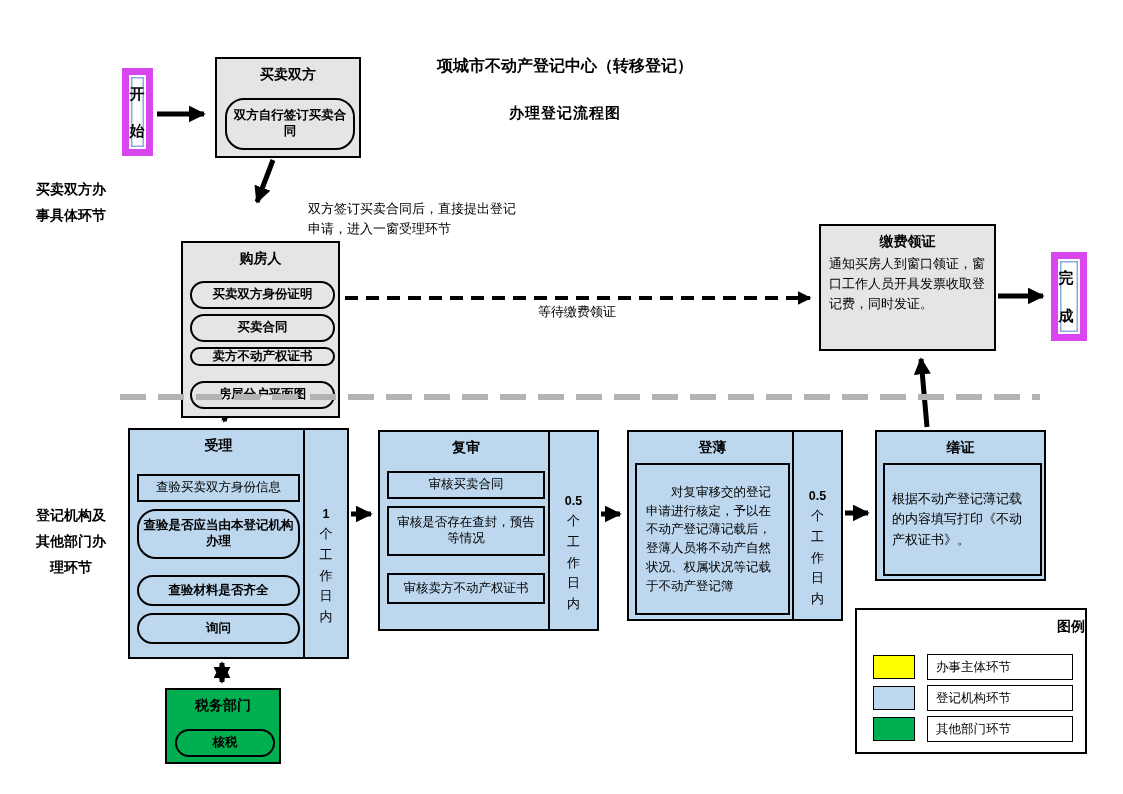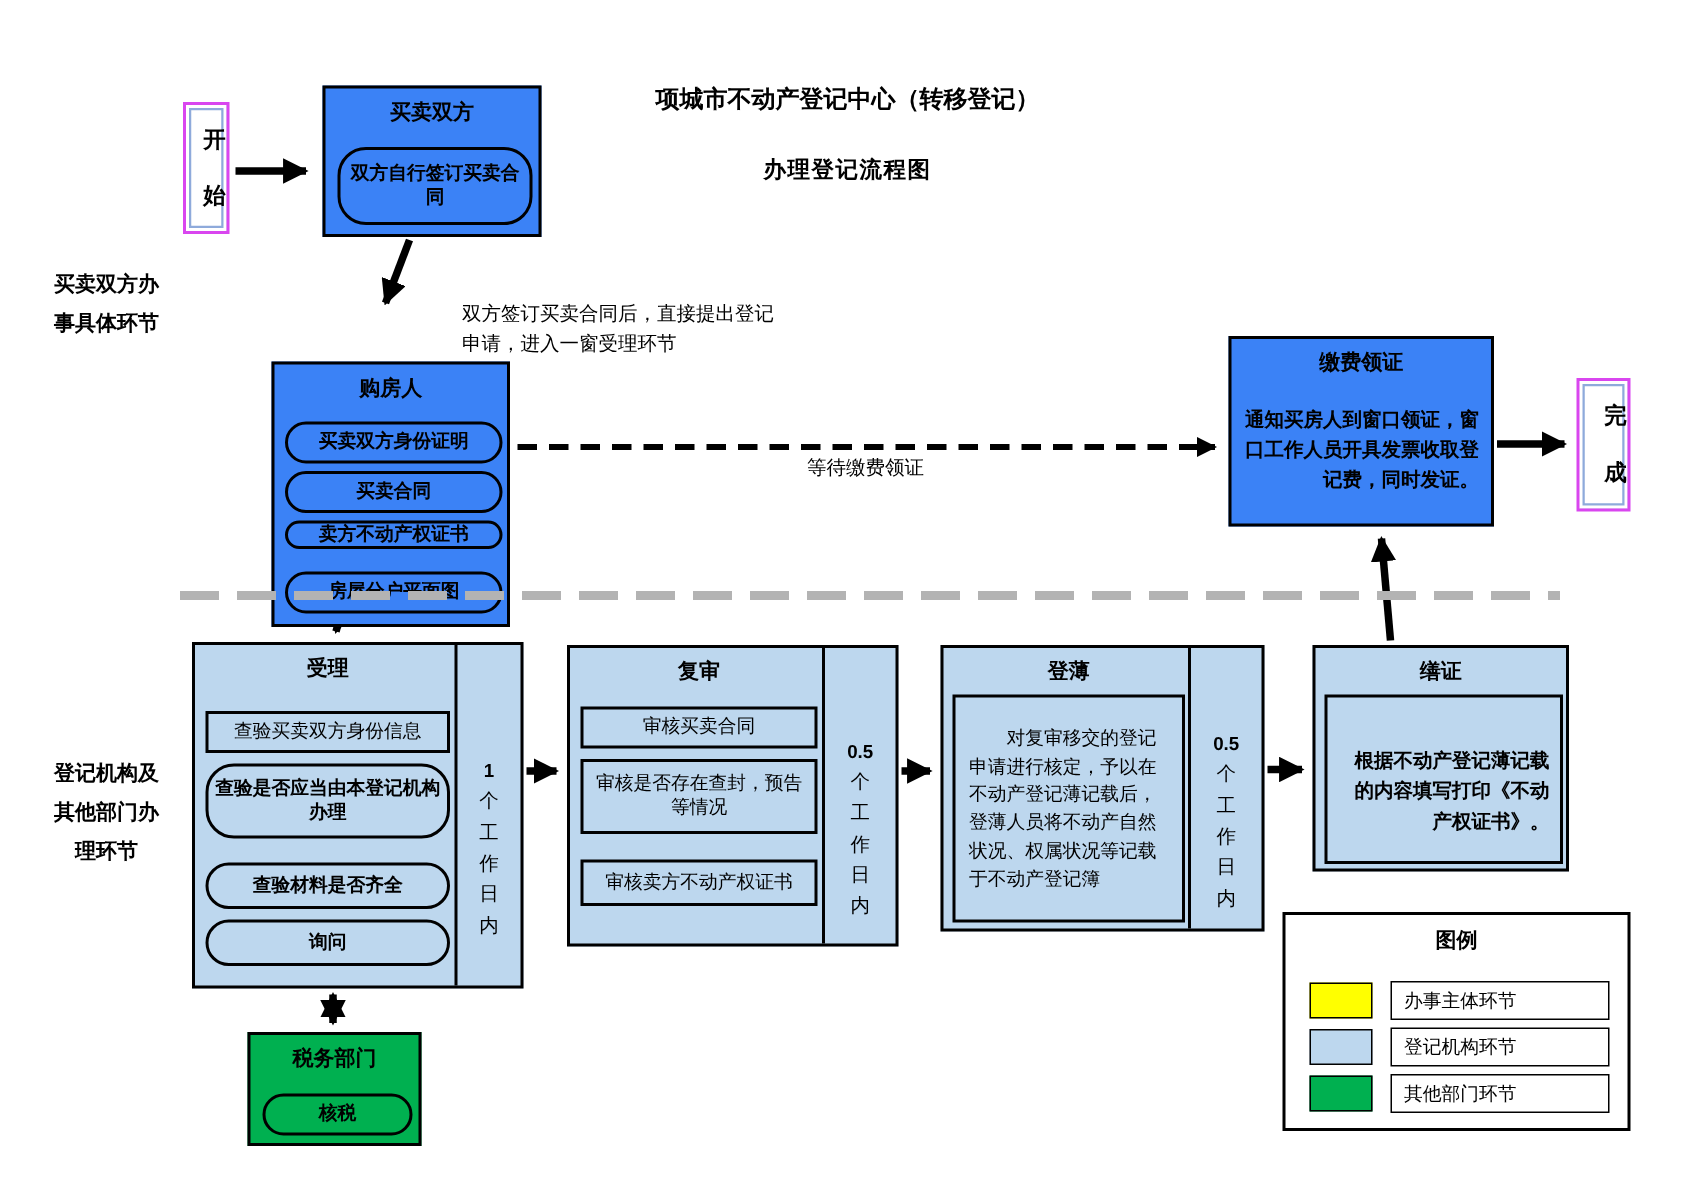--- a/index.html
+++ b/index.html
@@ -6,56 +6,56 @@
   html,body { background:#ffffff; }
   body { font-family:"Liberation Sans","DejaVu Sans",sans-serif; color:#000; }
   .canvas { position:relative; width:1123px; height:794px; background:#fff; overflow:hidden; }
   .abs { position:absolute; }
   svg.arrows { position:absolute; left:0; top:0; pointer-events:none; }
 
   .main-title { position:absolute; left:370px; top:56px; width:390px; text-align:center; }
   .main-title .t1 { font-weight:bold; font-size:16px; }
   .main-title .t2 { font-weight:bold; font-size:15px; margin-top:27px; letter-spacing:1px; }
 
-  .terminal { background:#fff; border:2px solid #d946ef;
+  .terminal { background:#fff; border:7px solid #d946ef;
               box-shadow: inset 0 0 0 2px #fff, inset 0 0 0 3.5px #8EAADB;
-              display:flex; align-items:center; justify-content:flex-end; }
+              display:flex; align-items:center; justify-content:flex-start; }
   .terminal-label { width:16px; word-break:break-all; text-align:center;
                     font-weight:bold; font-size:15px; line-height:2.5; }
 
   .node { border:2px solid #000; }
-  .bg-yellow { background:#3b82f6; }
+  .bg-yellow { background:#e5e5e5; }
   .bg-blue   { background:#BDD7EE; }
   .bg-green  { background:#00B050; }
   .node-title { font-weight:bold; font-size:14px; text-align:center; padding-top:7px; }
 
   .item { position:absolute; border:2px solid #000; display:flex; align-items:center;
           justify-content:center; text-align:center; font-size:12.5px; line-height:1.25;
           padding:1px 3px; }
   .bold { font-weight:bold;border-radius:19px; }
 
   .dur-col { position:absolute; right:0; top:0; bottom:0; border-left:2px solid #000;
              display:flex; align-items:center; justify-content:center; }
   .dur-num  { font-weight:bold; white-space:nowrap; font-size:12.5px; line-height:1.6; text-align:center;margin-top:45px; }
   .dur-unit { width:18px; word-break:break-all; font-size:13px; line-height:1.6;
               margin:0 auto; text-align:center; }
 
-  .body-center { font-size:13px; font-weight:bold; line-height:1.55; text-align:right; padding:3px 8px;margin-top:16px; }
+  .body-center { font-size:13px; font-weight:normal; line-height:1.55; text-align:left; padding:3px 8px; }
   .body-left   { font-size:12.5px; line-height:1.5; text-align:left; padding:3px 6px; text-indent:2em; }
 
   .annotation { position:absolute; font-size:13px; line-height:1.55;margin-top:36px; }
   .side-label { position:absolute; font-weight:bold; font-size:14px; width:74px;
                 line-height:1.85; text-align:center; }
 
   .divider { position:absolute; left:120px; top:394px; width:920px; height:6px;
              background:repeating-linear-gradient(90deg,#B3B3B3 0 26px,transparent 26px 38px); }
 
   .legend { position:absolute; left:855px; top:608px; width:232px; height:146px;
             background:#fff; border:2px solid #000; }
-  .legend-title { font-weight:bold; font-size:14px; text-align:center; padding-top:8px; }
+  .legend-title { font-weight:bold; font-size:14px; text-align:right; padding-top:8px; }
   .legend-swatch { position:absolute; left:16px; width:42px; height:24px; border:1.5px solid #000; }
   .legend-label { position:absolute; left:70px; width:146px; height:26px; border:1.5px solid #000;
                   background:#fff; font-size:12.5px; display:flex; align-items:center; padding-left:8px; }
 </style>
 </head>
 <body>
 
 <div class="canvas">
 
   <svg class="arrows" width="1123" height="794" viewBox="0 0 1123 794">

